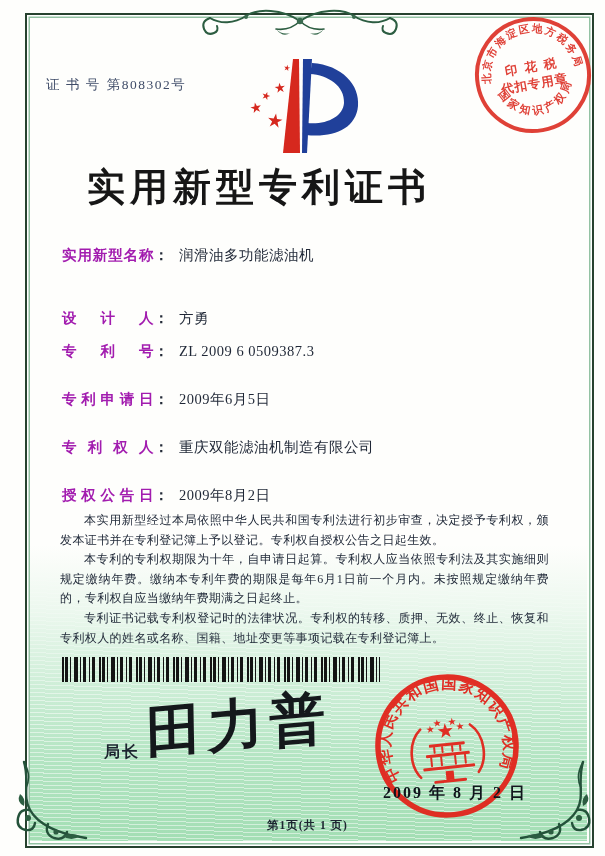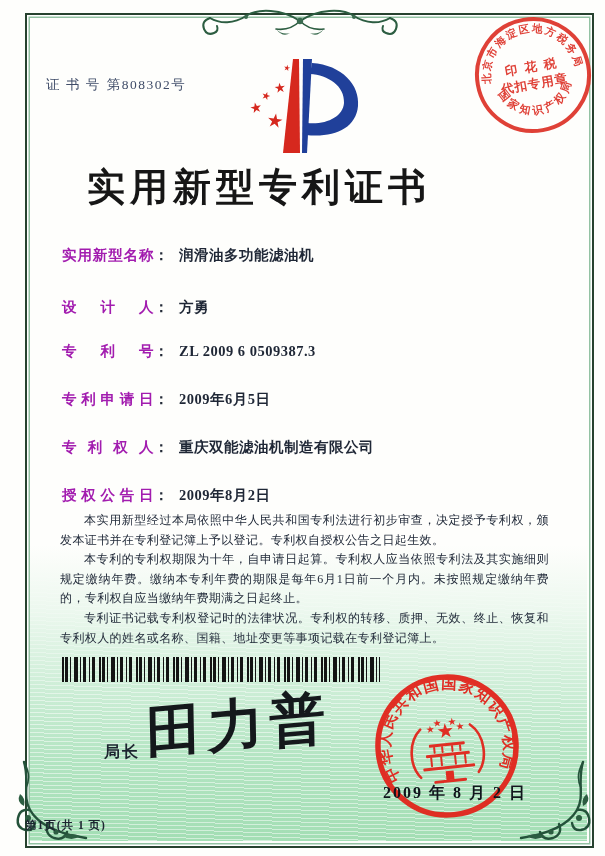--- a/index.html
+++ b/index.html
@@ -47,21 +47,21 @@
   }
   .field{
     position:absolute;left:62px;z-index:4;font-size:14.5px;color:#242b38;
     letter-spacing:.5px;white-space:nowrap;
   }
   .flabel{
     display:inline-block;width:92px;text-align:justify;text-align-last:justify;
     font-weight:700;color:#a21caf;vertical-align:bottom;
   }
   .fcolon{font-weight:600;margin-right:10px;}
-  .fvalue{font-weight:700;color:#1f2736;}
+  .fvalue{font-weight:400;color:#1f2736;}
   .body-text{
     position:absolute;left:60px;top:511px;width:489px;z-index:4;
     font-size:12px;line-height:19.6px;color:#222b3a;letter-spacing:.4px;
     text-align:justify;
   }
   .body-text p{margin:0;text-indent:2em;}
   .barcode{
     position:absolute;left:62px;top:657px;width:318px;height:25px;z-index:4;
     background:repeating-linear-gradient(90deg,
       #141414 0 2px, transparent 2px 3px,
@@ -84,21 +84,21 @@
     font-family:"DejaVu Serif","Liberation Serif",serif;
   }
   .seal{position:absolute;left:372px;top:671px;z-index:5;opacity:.94;}
   .seal-date{
     position:absolute;left:380px;top:783px;width:150px;z-index:6;
     text-align:center;font-size:16px;font-weight:700;color:#10151c;
     letter-spacing:2px;white-space:nowrap;
   }
   .page-footer{
     position:absolute;left:25px;top:818px;width:565px;z-index:4;
-    text-align:left;font-size:11.5px;letter-spacing:1px;color:#1c2530;
+    text-align:center;font-size:11.5px;letter-spacing:1px;color:#1c2530;
     font-weight:600;
   }
   .flourish-top{position:absolute;left:194px;top:9px;z-index:4;}
   .flourish-bl{position:absolute;left:14px;top:760px;z-index:4;}
   .flourish-br{position:absolute;left:513px;top:760px;z-index:4;transform:scaleX(-1);}
 </style>
 </head>
 <body>
 
 <div class="page">
@@ -190,21 +190,21 @@
       <text x="65" y="61" text-anchor="middle" font-size="12.5" font-weight="700" fill="#dd3127" letter-spacing="2" font-family="'Liberation Serif','DejaVu Serif',serif">印 花 税</text>
       <text x="65" y="78" text-anchor="middle" font-size="12.5" font-weight="700" fill="#dd3127" letter-spacing="1" font-family="'Liberation Serif','DejaVu Serif',serif">代扣专用章</text>
     </g>
   </svg>
 
   <div class="title">实用新型专利证书</div>
 
   <div class="field" style="top:246px">
     <span class="flabel">实用新型名称</span><span class="fcolon">：</span><span class="fvalue">润滑油多功能滤油机</span>
   </div>
-  <div class="field" style="top:298px">
+  <div class="field" style="top:309px">
     <span class="flabel">设计人</span><span class="fcolon">：</span><span class="fvalue">方勇</span>
   </div>
   <div class="field" style="top:342px">
     <span class="flabel">专利号</span><span class="fcolon">：</span><span class="fvalue">ZL 2009 6 0509387.3</span>
   </div>
   <div class="field" style="top:390px">
     <span class="flabel">专利申请日</span><span class="fcolon">：</span><span class="fvalue">2009年6月5日</span>
   </div>
   <div class="field" style="top:438px">
     <span class="flabel">专利权人</span><span class="fcolon">：</span><span class="fvalue">重庆双能滤油机制造有限公司</span>

